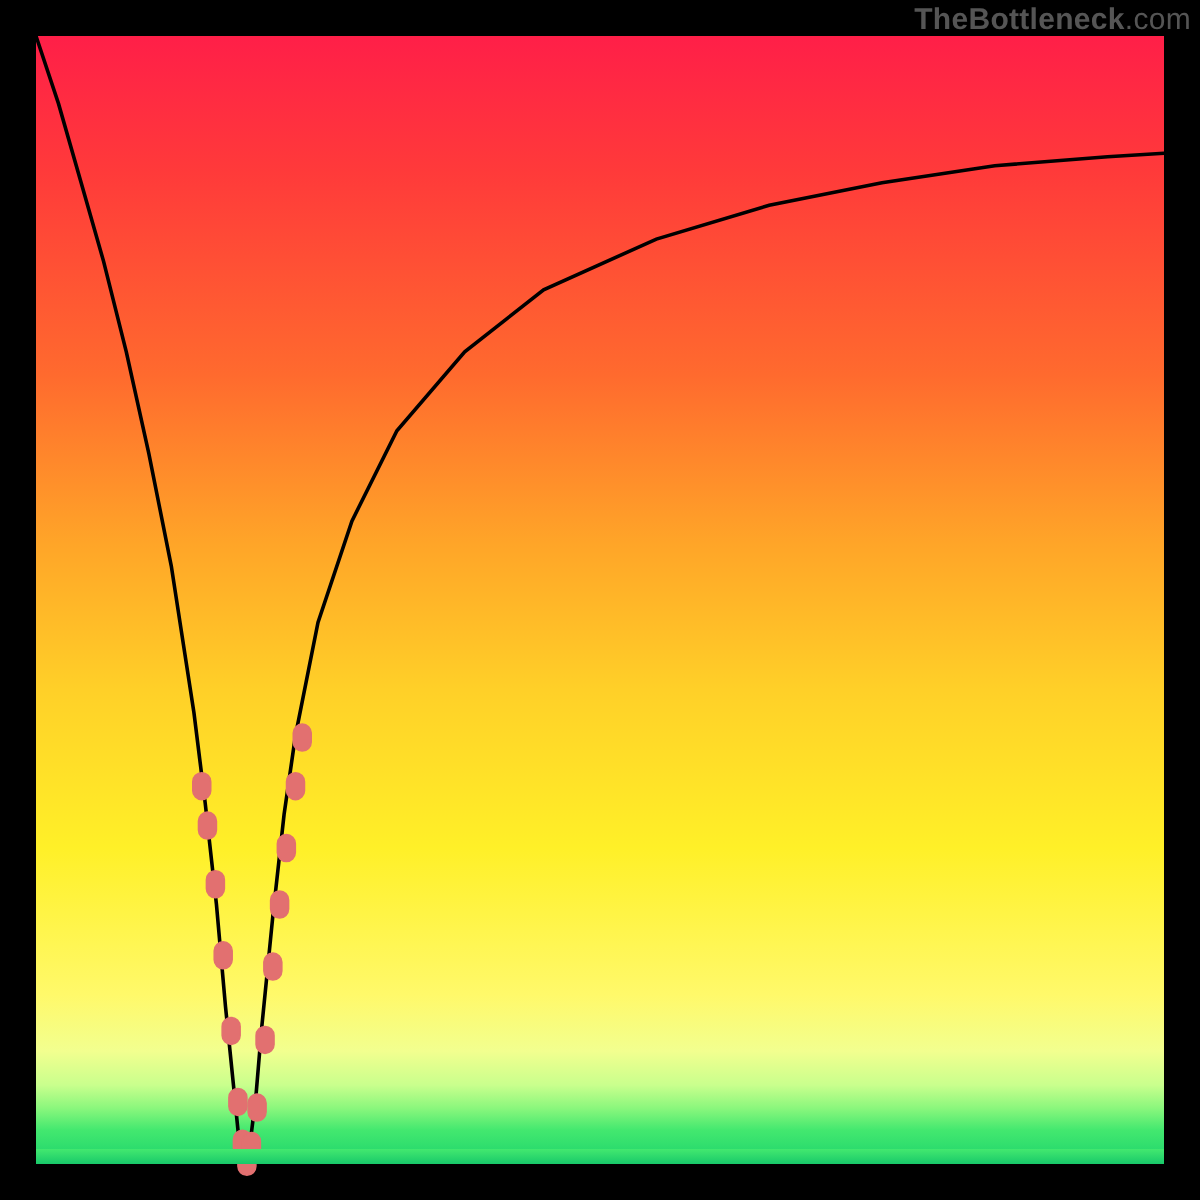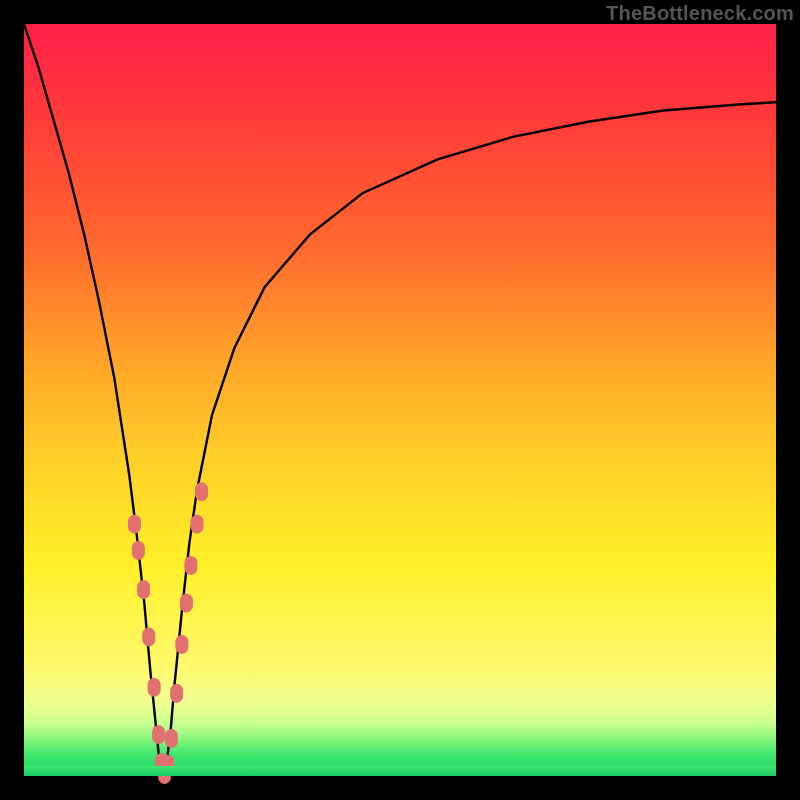--- a/index.html
+++ b/index.html
@@ -53,21 +53,21 @@
     position: absolute;
     top: 2px;
     right: 6px;
     font-family: Arial, Helvetica, sans-serif;
     font-size: 20px;
     font-weight: 600;
     color: #555;
     letter-spacing: 0.2px;
   }
   .watermark .tld {
-    font-weight: 700;
+    font-weight: 400;
   }
   svg.overlay {
     position: absolute;
     top: 0; left: 0;
     width: 752px; height: 752px;
     overflow: visible;
   }
   .curve {
     fill: none;
     stroke: #000;

